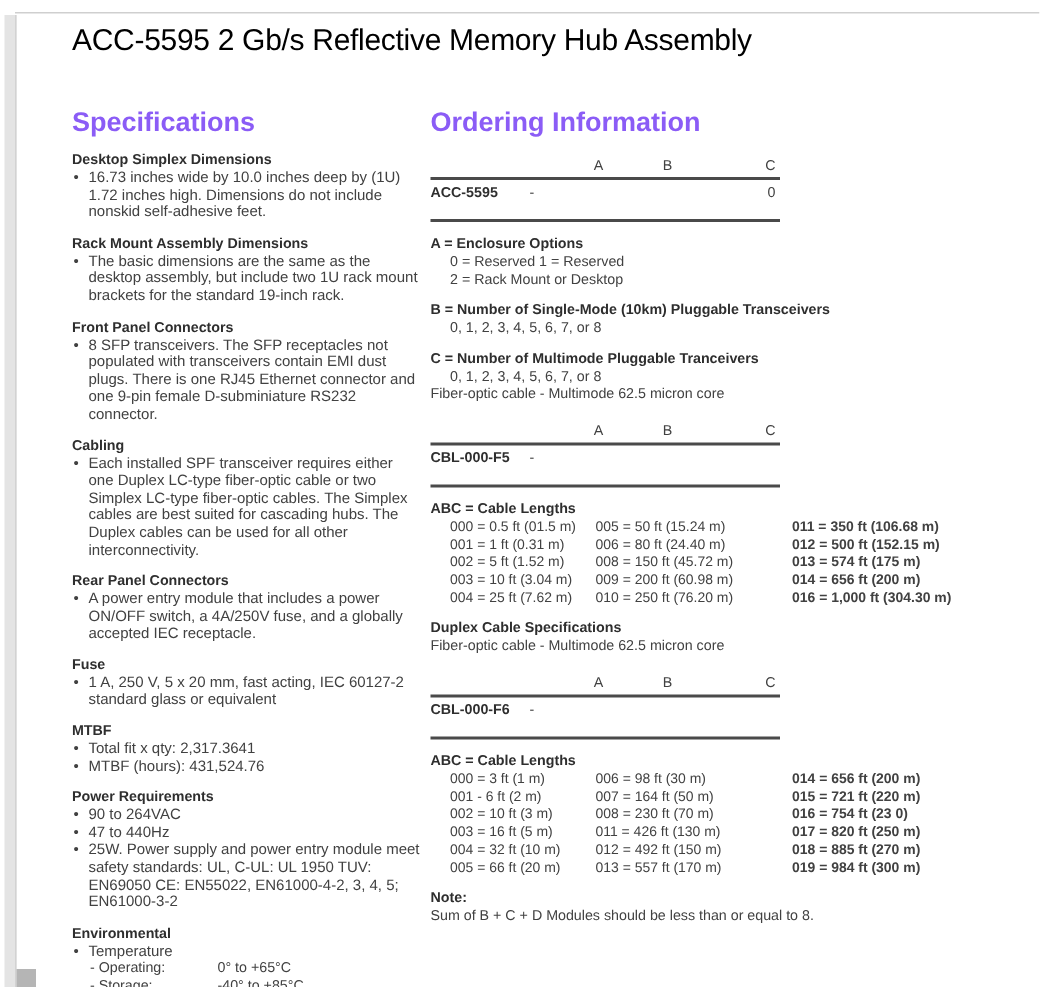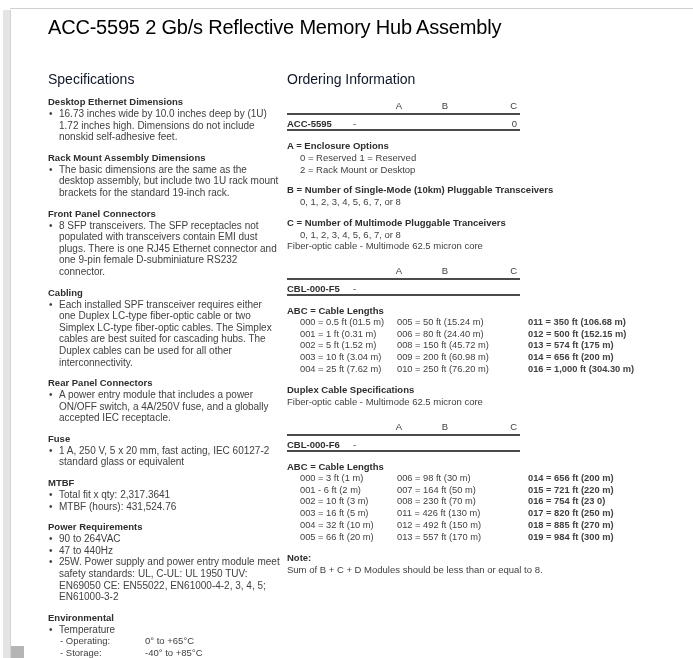--- a/index.html
+++ b/index.html
@@ -13,35 +13,35 @@
   .left-edge  { position:absolute; left:3px; top:10px; width:7px; height:648px; background:#e4e4e4; border-right:1px solid #d2d2d2; }
   .corner-tab { position:absolute; left:11px; top:646px; width:13px; height:12px; background:#b5b5b5; }
 
   h1 { position:absolute; left:48px; top:16px; margin:0; font-size:20px; font-weight:400;
        letter-spacing:-0.2px; color:#000000; white-space:nowrap; }
 
   .col { position:absolute; top:71px; }
   .col-left  { left:48px;  width:232px; }
   .col-right { left:287px; width:390px; }
 
-  h2 { margin:0 0 9px 0; font-size:14px; font-weight:normal; color:#0f172a; }
+  h2 { margin:0 0 9px 0; font-size:18px; font-weight:bold; color:#8b5cf6; }
   h3 { margin:9px 0 1px 0; font-size:9.5px; font-weight:bold; color:#2e2e2e; }
 
   .blist { list-style:none; margin:0; padding:0 0 0 11px; }
   .blist li { position:relative; font-size:10px; line-height:11.6px; }
   .blist li::before { content:"\2022"; position:absolute; left:-10px; color:#414141; }
 
   .env-row { display:flex; margin-left:12px; line-height:11.6px; }
   .env-label { width:85px; flex:0 0 85px; }
 
   
   .otable { width:233px; margin:13px 0 4px 0; }
   .ot-head, .ot-row { display:grid; grid-template-columns:66px 24px 44px 48px 51px; align-items:end; }
   .ot-head { border-bottom:2px solid #4a4a4a; padding-bottom:2px; }
-  .ot-row  { border-bottom:2px solid #4a4a4a; padding:3px 0 0 0; }
+  .ot-row  { border-bottom:2px solid #4a4a4a; padding:3px 0 12px 0; }
   .cA { text-align:center; }
   .cB { text-align:center; }
   .cC { text-align:right; padding-right:3px; }
   .ot-row .name { font-weight:bold; color:#2e2e2e; }
 
   .opt  { margin-left:13px; line-height:11.6px; }
   .desc { line-height:11.6px; }
 
   .len-grid { display:flex; margin:1px 0 0 13px; }
   .len-grid .c1 { width:97px;  flex:0 0 97px; }
@@ -58,21 +58,21 @@
 <main>
   <div class="top-rule"></div>
   <div class="left-edge"></div>
   <div class="corner-tab"></div>
 
   <h1>ACC-5595 2 Gb/s Reflective Memory Hub Assembly</h1>
 
   <section class="col col-left">
     <h2>Specifications</h2>
 
-    <h3>Desktop Ethernet Dimensions</h3>
+    <h3>Desktop Simplex Dimensions</h3>
     <ul class="blist">
       <li>16.73 inches wide by 10.0 inches deep by (1U) 1.72 inches high. Dimensions do not include nonskid self-adhesive feet.</li>
     </ul>
 
     <h3>Rack Mount Assembly Dimensions</h3>
     <ul class="blist">
       <li>The basic dimensions are the same as the desktop assembly, but include two 1U rack mount brackets for the standard 19-inch rack.</li>
     </ul>
 
     <h3>Front Panel Connectors</h3>

